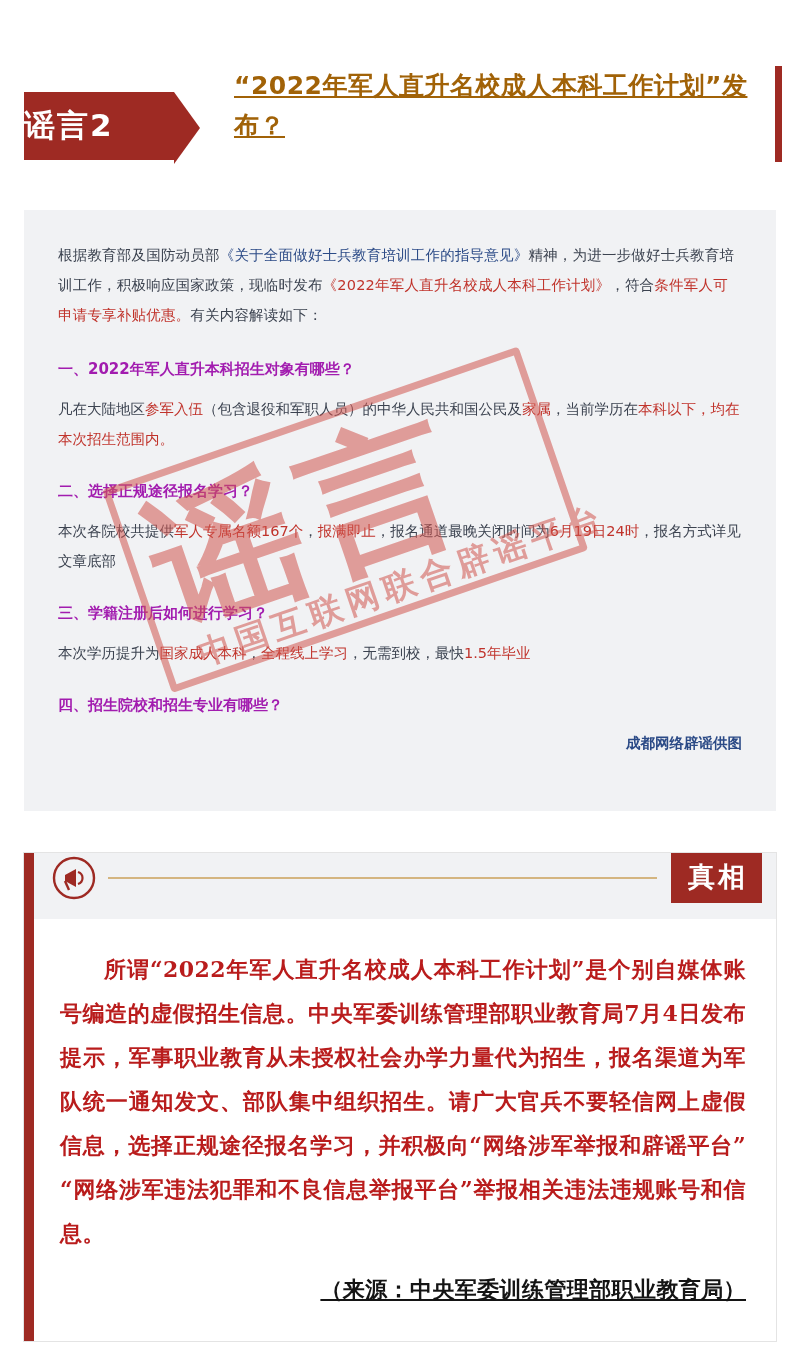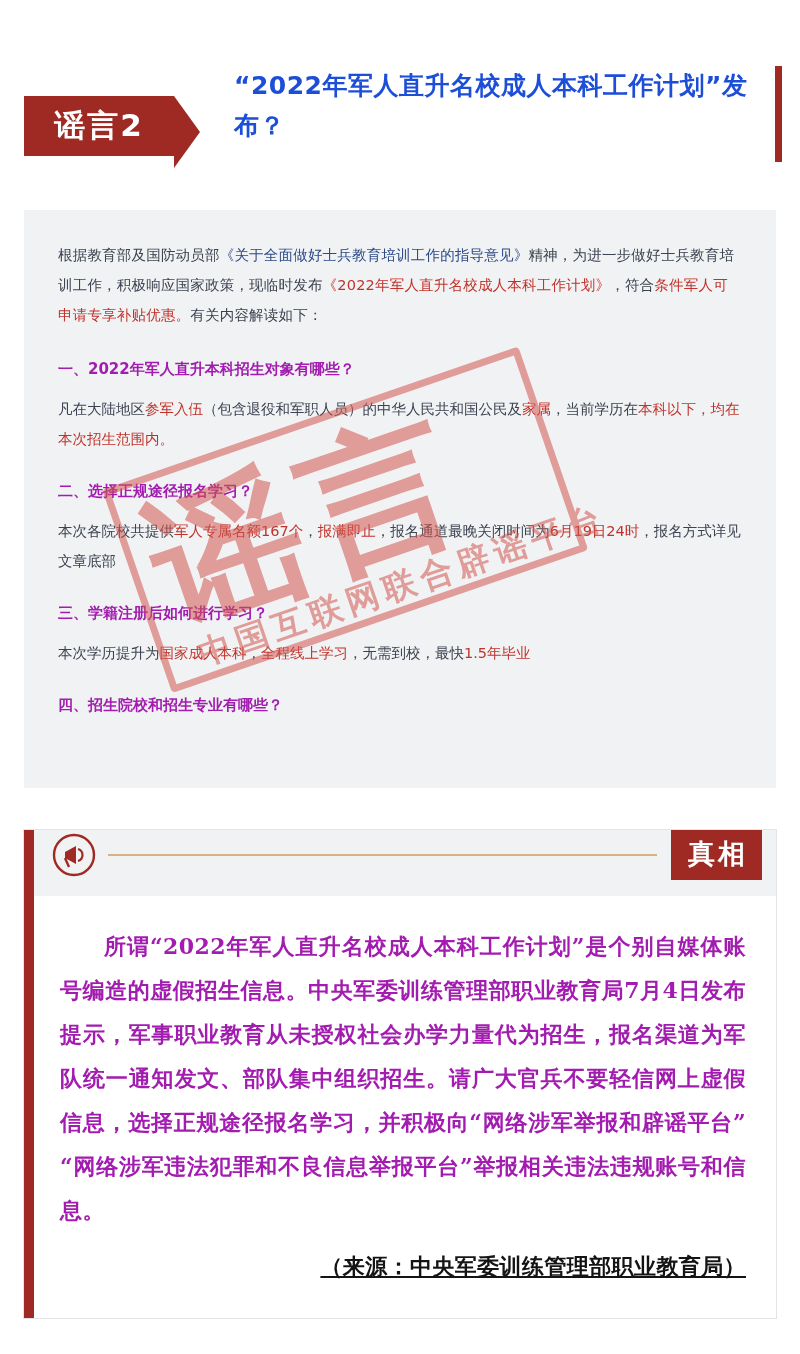--- a/index.html
+++ b/index.html
@@ -30,50 +30,50 @@
     position: relative;
     width: 176px;
     flex: 0 0 176px;
     display: flex;
     align-items: center;
   }
   .rumor-tag {
     position: relative;
     background: #9e2a23;
     width: 150px;
-    height: 60px;
+    height: 68px;
     display: flex;
     align-items: center;
-    justify-content: center;
   }
   .rumor-tag-text {
     color: #ffffff;
     font-size: 31px;
     font-weight: bold;
     letter-spacing: 2px;
     font-family: "DejaVu Sans", sans-serif;
   }
   .rumor-tag-arrow {
     position: absolute;
     left: 150px;
     top: 0;
     width: 0; height: 0;
     border-top: 36px solid transparent;
     border-bottom: 36px solid transparent;
     border-left: 26px solid #9e2a23;
   }
   .rumor-title {
     flex: 1 1 auto;
     padding: 6px 0 0 34px;
-    color: #1d4ed8;
+    color: #a16207;
     font-size: 25px;
     font-weight: bold;
     line-height: 40px;
     letter-spacing: 0.5px;
     font-family: "DejaVu Sans", sans-serif;
+    text-decoration: underline;
   }
   .rumor-right-bar {
     position: absolute;
     right: -6px;
     top: 6px;
     width: 7px;
     height: 96px;
     background: #9e2a23;
   }
 
@@ -207,21 +207,21 @@
     padding: 6px 14px 8px 17px;
     margin-right: 14px;
     font-family: "DejaVu Sans", sans-serif;
   }
   .truth-body {
     padding: 28px 30px 0 26px;
   }
   .truth-text {
     font-size: 22px;
     line-height: 44px;
-    color: #a21caf;
+    color: #b91c1c;
     text-align: justify;
     text-indent: 44px;
     font-family: "DejaVu Serif", serif;
     font-weight: bold;
     margin: 0;
     letter-spacing: 0.4px;
   }
   .truth-source {
     margin-top: 12px;
     font-size: 22px;
@@ -266,20 +266,21 @@
       <span>本次各院校共提供</span><span class="red">军人专属名额167个</span><span>，</span><span class="red">报满即止</span><span>，报名通道最晚关闭时间为</span><span class="red">6月19日24时</span><span>，报名方式详见文章底部</span>
     </p>
 
     <p class="q">三、学籍注册后如何进行学习？</p>
     <p class="a">
       <span>本次学历提升为</span><span class="red">国家成人本科</span><span>，</span><span class="red">全程线上学习</span><span>，无需到校，最快</span><span class="red">1.5年毕业</span>
     </p>
 
     <p class="q">四、招生院校和招生专业有哪些？</p>
 
+    <div class="credit">成都网络辟谣供图</div>
 
     <div class="stamp">
       <div class="stamp-inner">
         <div class="stamp-box"></div>
         <div class="stamp-big">谣言</div>
         <div class="stamp-sub">中国互联网联合辟谣平台</div>
       </div>
     </div>
 
   </div>

